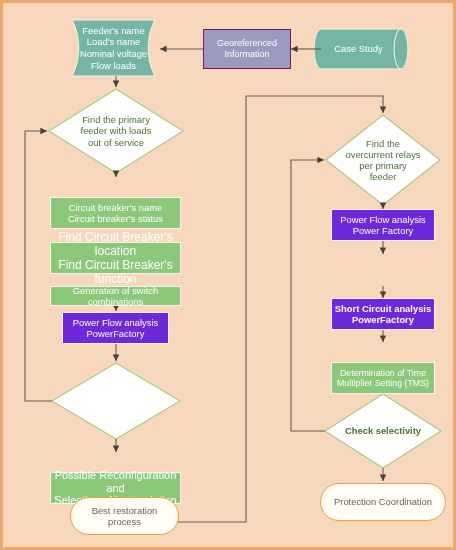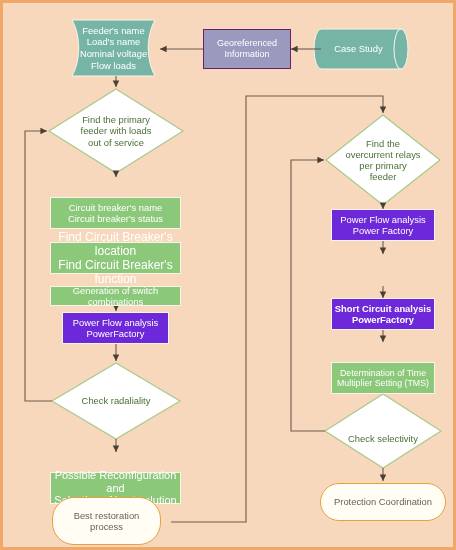--- a/index.html
+++ b/index.html
@@ -186,30 +186,27 @@
   <div class="node box-green" style="left:47px; top:263px; width:131px; height:20px;">
     <span>Generation of switch
 combinations</span>
   </div>
 
   <div class="node box-gold" style="left:59px; top:309px; width:107px; height:32px;">
     <span>Power Flow analysis
 PowerFactory</span>
   </div>
 
-  <div class="node diamond" style="left:49px; top:360px; width:128px; height:76px;">
-    <span>Check radaliality</span>
-  </div>
 
   <div class="node box-green" style="left:47px; top:449px; width:131px; height:32px; font-size:11px;">
     <span>Possible Reconfiguration and
 Selection of best solution</span>
   </div>
 
-  <div class="node term" style="left:49px; top:494px; width:109px; height:48px;">
+  <div class="node term" style="left:67px; top:494px; width:109px; height:38px;">
     <span>Best restoration
 process</span>
   </div>
 
   <div class="node diamond" style="left:323px; top:112px; width:114px; height:90px;">
     <span>Find the
 overcurrent relays
 per primary
 feeder</span>
   </div>
@@ -223,21 +220,21 @@
   <div class="node box-gold" style="left:328px; top:295px; width:104px; height:32px;font-weight:bold;">
     <span>Short Circuit analysis
 PowerFactory</span>
   </div>
 
   <div class="node box-green" style="left:328px; top:339px; width:104px; height:32px; font-size:8.8px;">
     <span>Determination of Time
 Multiplier Setting (TMS)</span>
   </div>
 
-  <div class="node diamond" style="left:322px; top:399px; width:116px; height:74px;">
+  <div class="node diamond" style="left:322px; top:391px; width:116px; height:74px;font-weight:bold;">
     <span>Check selectivity</span>
   </div>
 
   <div class="node term" style="left:317px; top:480px; width:126px; height:38px;align-items:center;">
     <span>Protection Coordination</span>
   </div>
 
 </div>
 
 </body></html>

